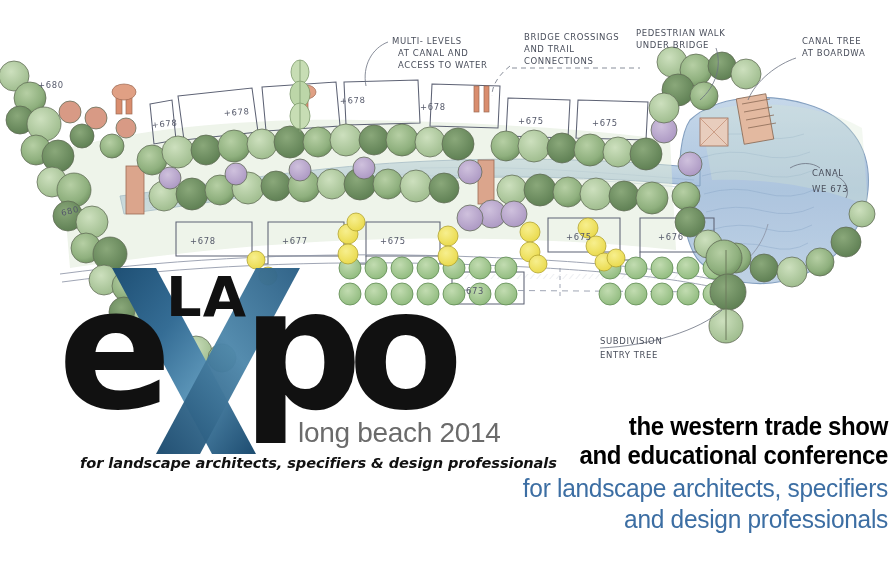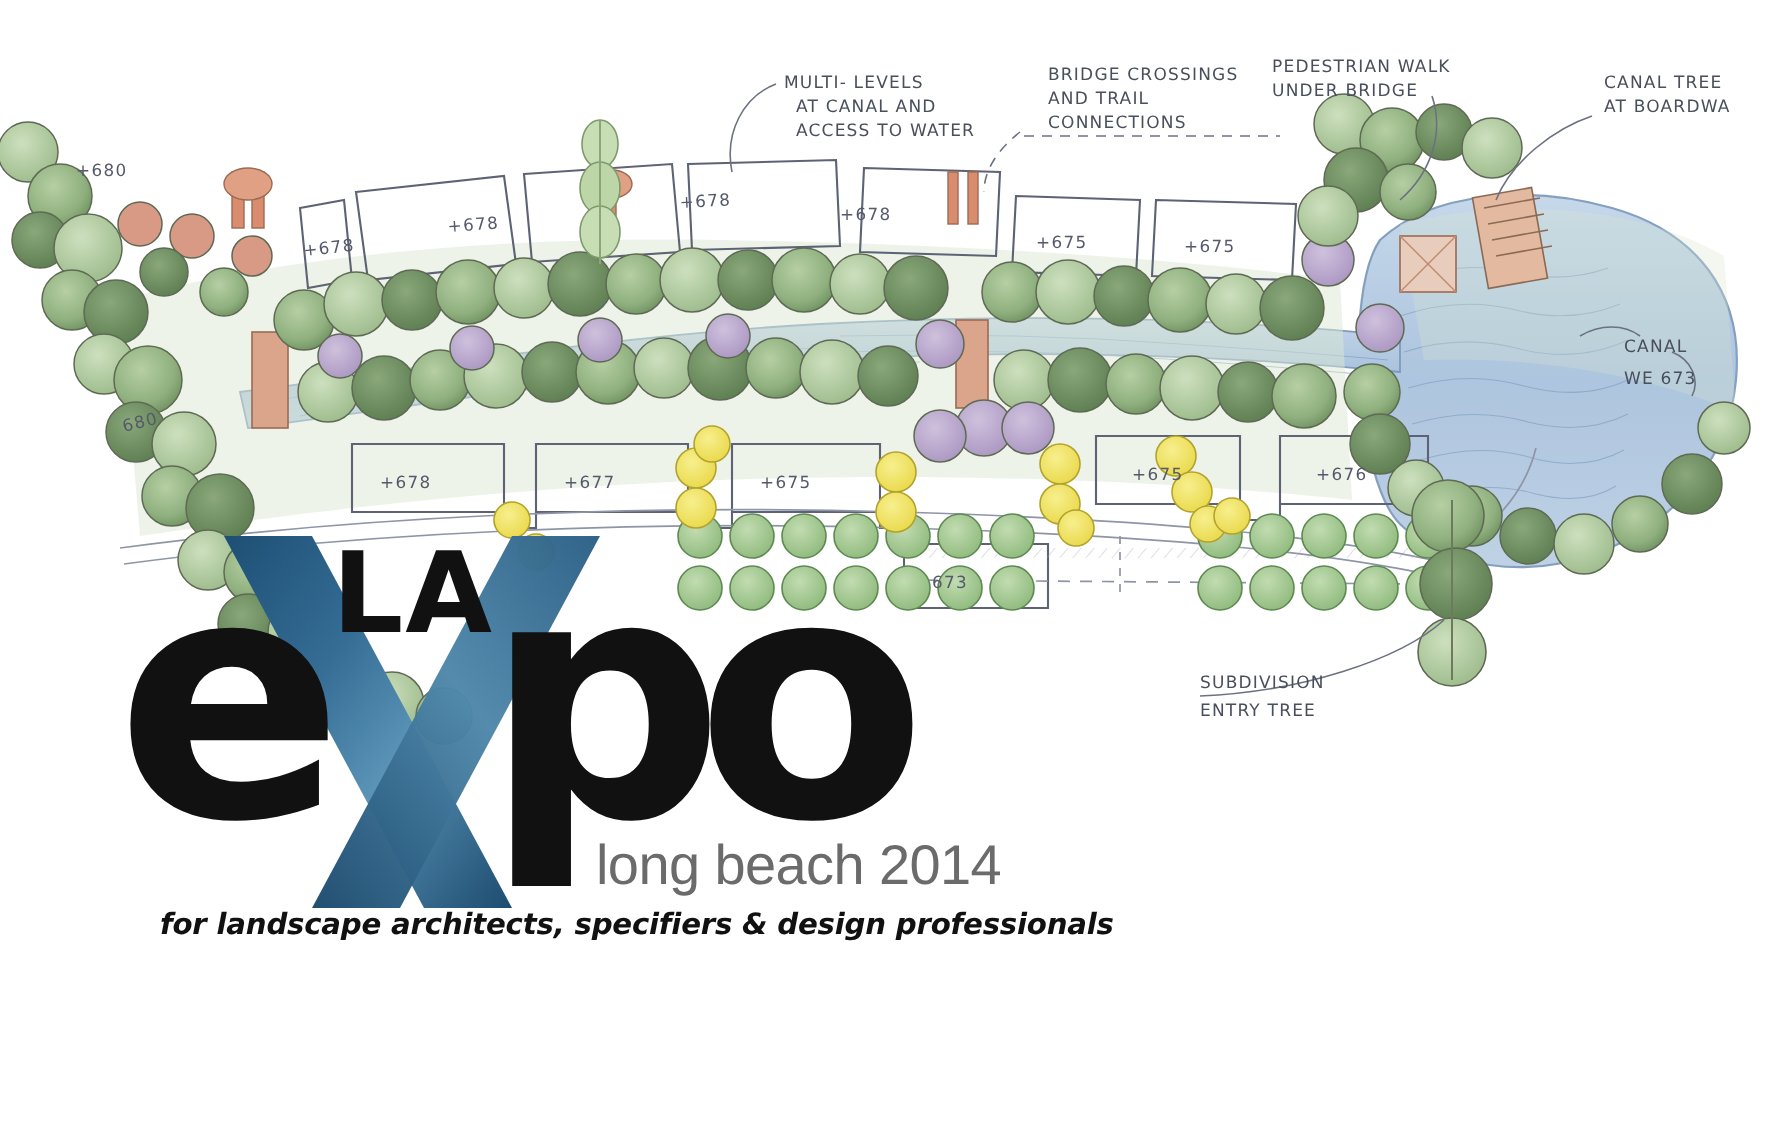--- a/index.html
+++ b/index.html
@@ -487,14 +487,20 @@
       </g>
 
       <text x="106" y="58" font-family="'DejaVu Sans', sans-serif" font-size="56" font-weight="bold" fill="#111111" letter-spacing="1">LA</text>
 
       <text x="238" y="184" font-family="'Liberation Sans', sans-serif" font-size="28" fill="#6b6b6b" letter-spacing="-0.3">long beach 2014</text>
     </svg>
 
     <div id="logo-tagline">for landscape architects, specifiers &amp; design professionals</div>
   </div>
 
+  <div id="promo-block">
+    <div class="promo-bold">the western trade show</div>
+    <div class="promo-bold">and educational conference</div>
+    <div class="promo-blue first">for landscape architects, specifiers</div>
+    <div class="promo-blue">and design professionals</div>
+  </div>
 
 </div>
 
 </body></html>

